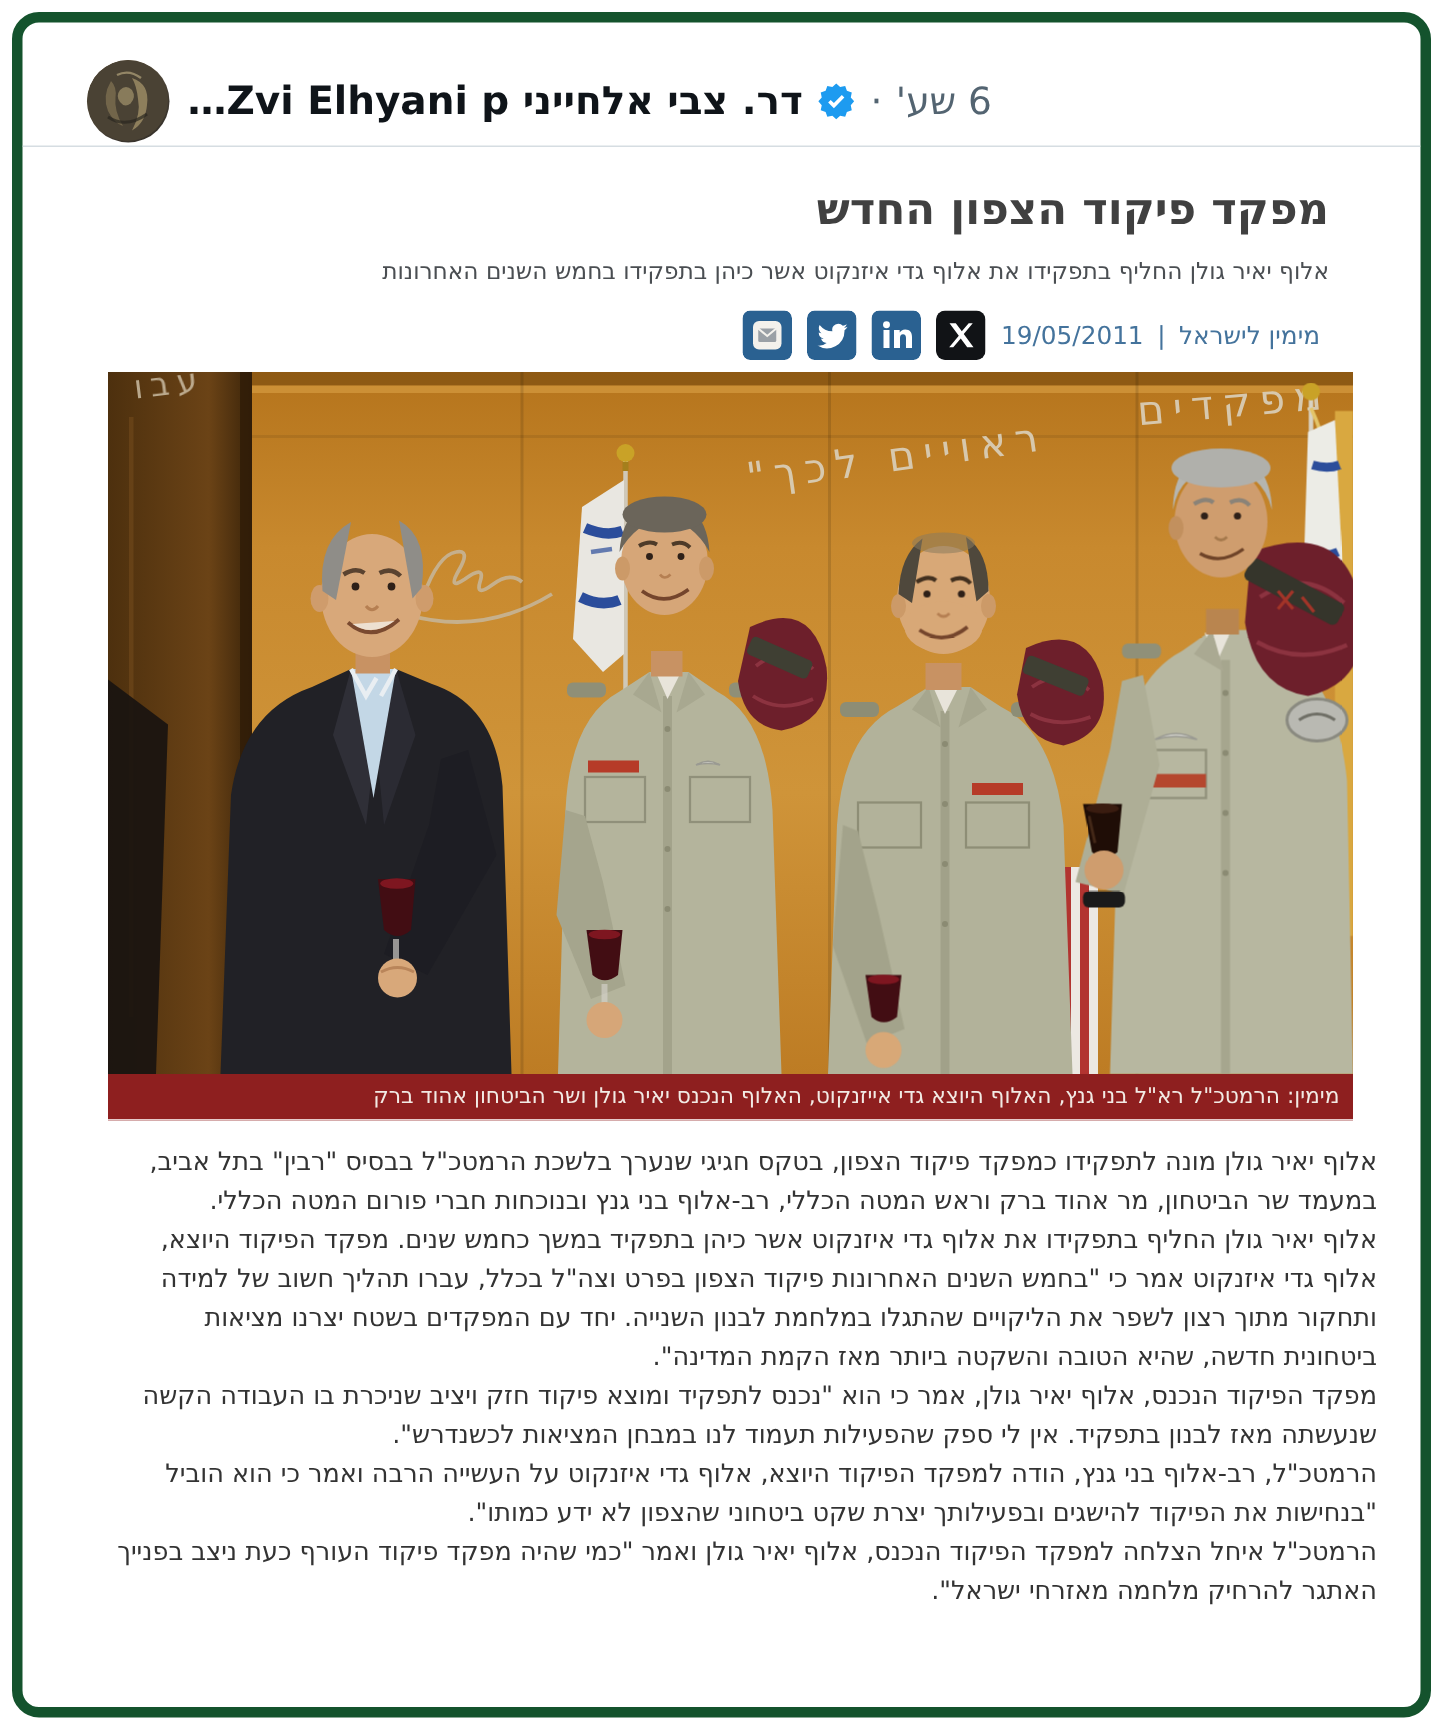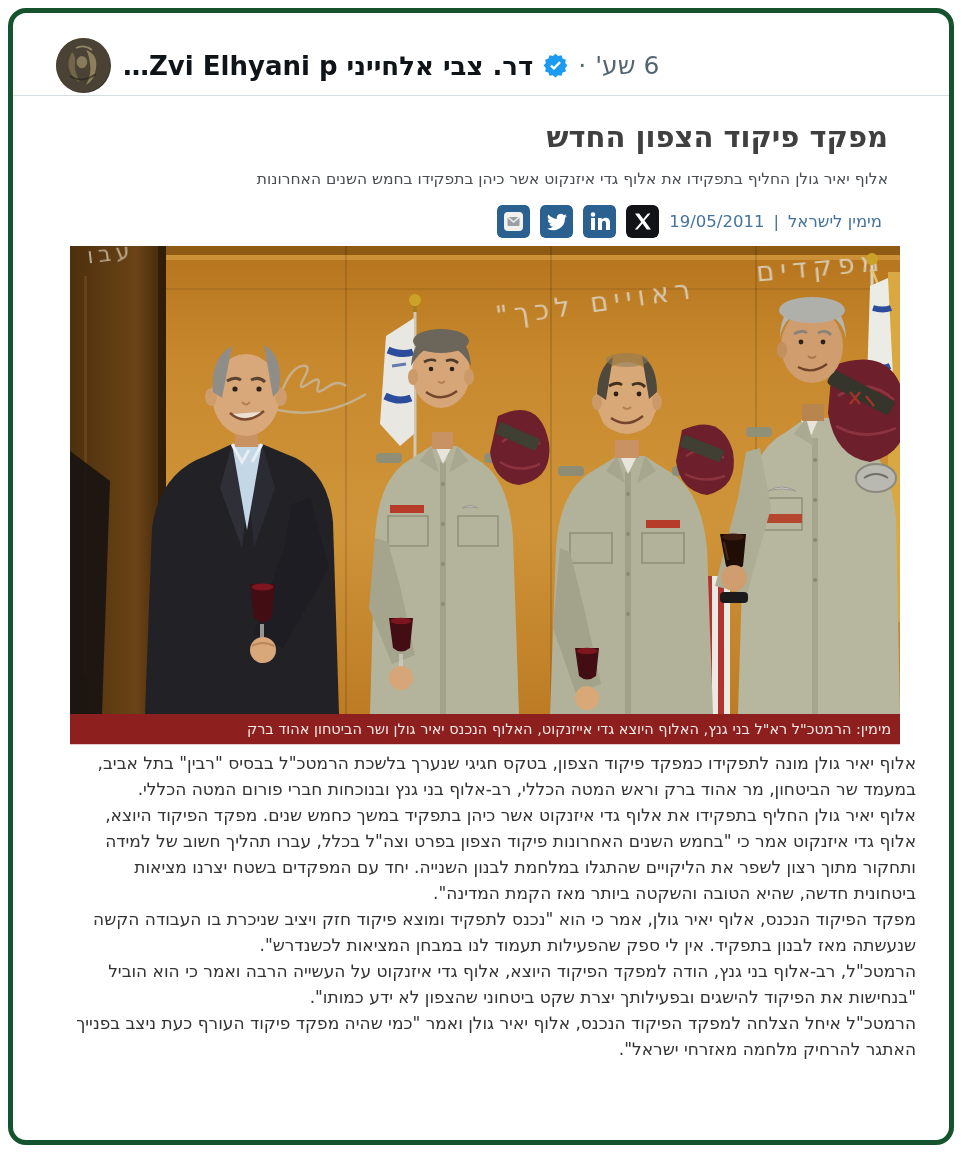--- a/index.html
+++ b/index.html
@@ -1,20 +1,20 @@
 <!DOCTYPE html>
 <html><head>
 <meta charset="utf-8">
 <style>
   html,body{margin:0;padding:0;background:#ffffff;}
   body{width:962px;height:1153px;position:relative;overflow:hidden;
        font-family:"DejaVu Sans","Liberation Sans",sans-serif;color:#0f1419;}
 
   .tweet-card{position:absolute;left:8px;top:8px;width:946px;height:1137px;
-    background:#fff;border:5px solid #14532d;border-radius:18px;box-sizing:border-box;overflow:hidden;}
+    background:#fff;border:7px solid #14532d;border-radius:18px;box-sizing:border-box;overflow:hidden;}
 
   
   .tw-header{display:flex;align-items:center;gap:12px;padding:25px 20px 0 43px;}
   .avatar{width:55px;height:55px;border-radius:50%;flex:0 0 auto;overflow:hidden;
     background:radial-gradient(circle at 38% 32%,#8d7f60 0%,#6a5d45 35%,#3e3830 70%,#23211c 100%);}
   .name-line{display:flex;align-items:center;gap:9px;min-width:0;}
   .author-name{font-weight:700;font-size:26px;direction:rtl;unicode-bidi:plaintext;white-space:nowrap;color:#0f1419;}
   .badge{width:27px;height:27px;flex:0 0 auto;}
   .dot-sep{color:#536471;font-size:25px;}
   .timestamp{color:#536471;font-size:25px;direction:rtl;white-space:nowrap;}
@@ -32,21 +32,21 @@
   .share-icon{width:33px;height:33px;border-radius:5px;flex:0 0 auto;display:block;}
   .meta-text{direction:rtl;color:#44739c;font-size:16.5px;display:flex;gap:9px;align-items:center;margin-right:8px;white-space:nowrap;}
 
   .photo-wrap{width:830px;position:relative;}
   .photo{width:830px;height:468px;display:block;background:#c8892e;}
   .photo-caption{width:830px;box-sizing:border-box;height:31px;background:#8e1f1f;color:#f2eae4;
     direction:rtl;text-align:right;font-size:14.5px;line-height:31px;padding:0 9px;
     white-space:nowrap;overflow:hidden;border-bottom:1px solid #e5c9c9;}
 
   .article-body{direction:rtl;text-align:right;font-size:17px;line-height:26px;color:#333;
-    padding-top:5px;width:846px;margin-right:-8px;}
+    padding-top:15px;width:846px;margin-right:-8px;}
   .article-body p{margin:0;}
 </style>
 </head>
 <body>
 
 <div class="tweet-card">
 
   <div class="tw-header">
     <div class="avatar">
       <svg width="55" height="55" viewBox="0 0 55 55">

